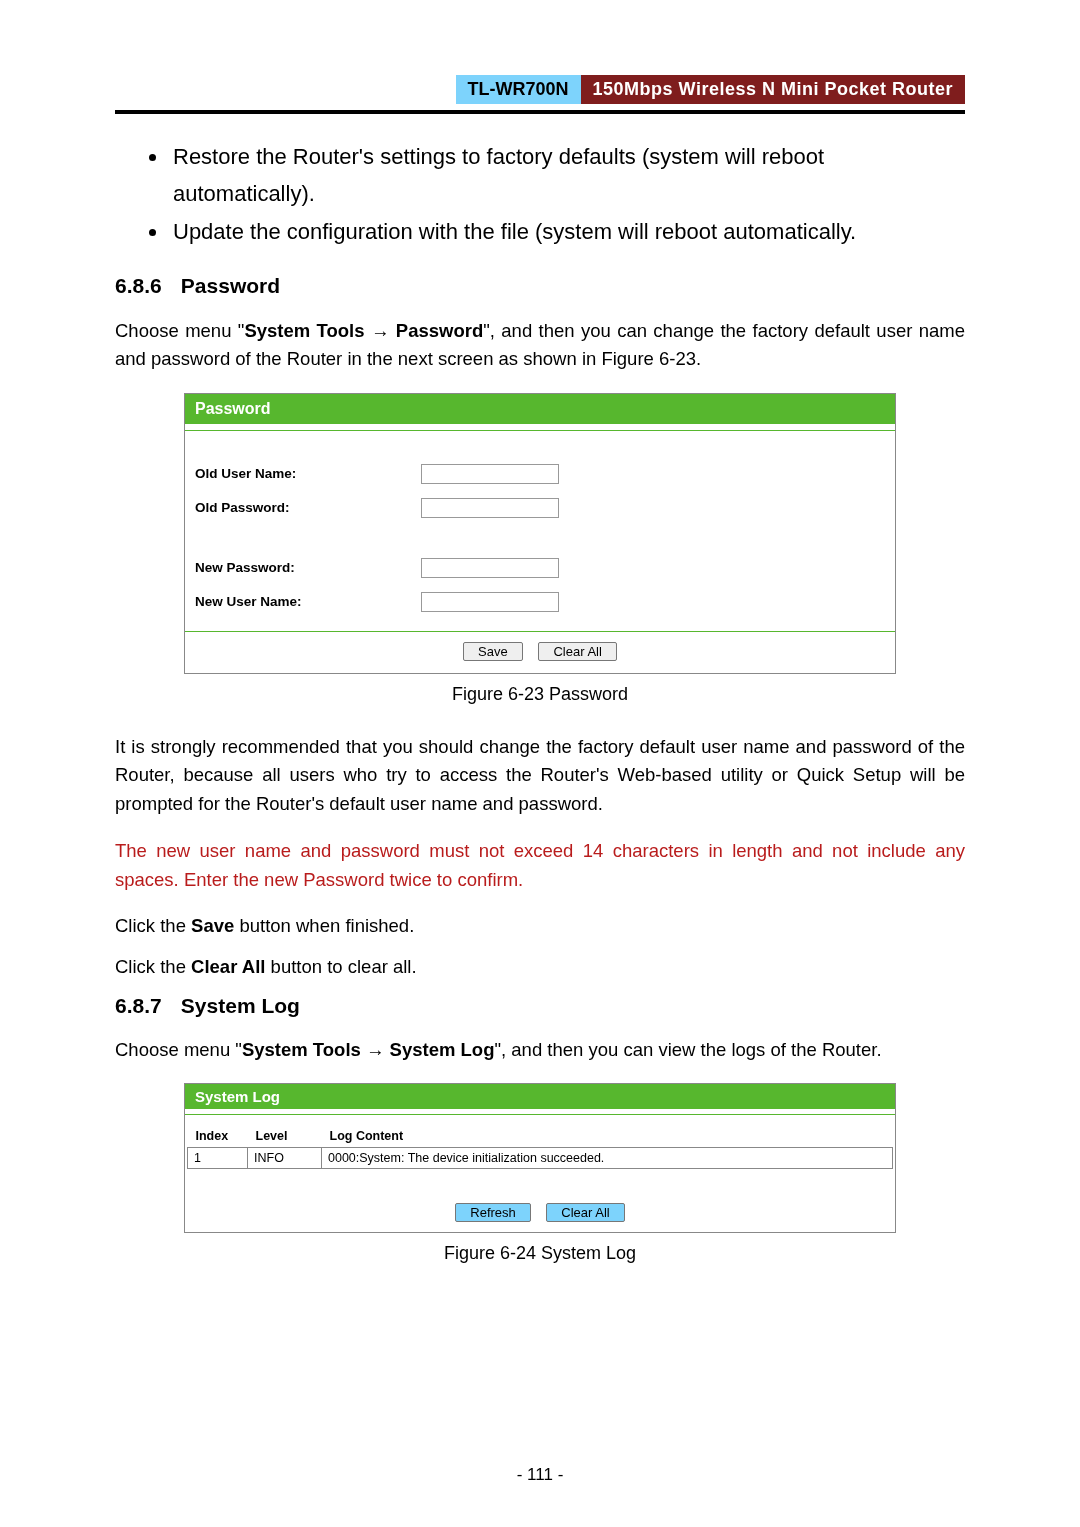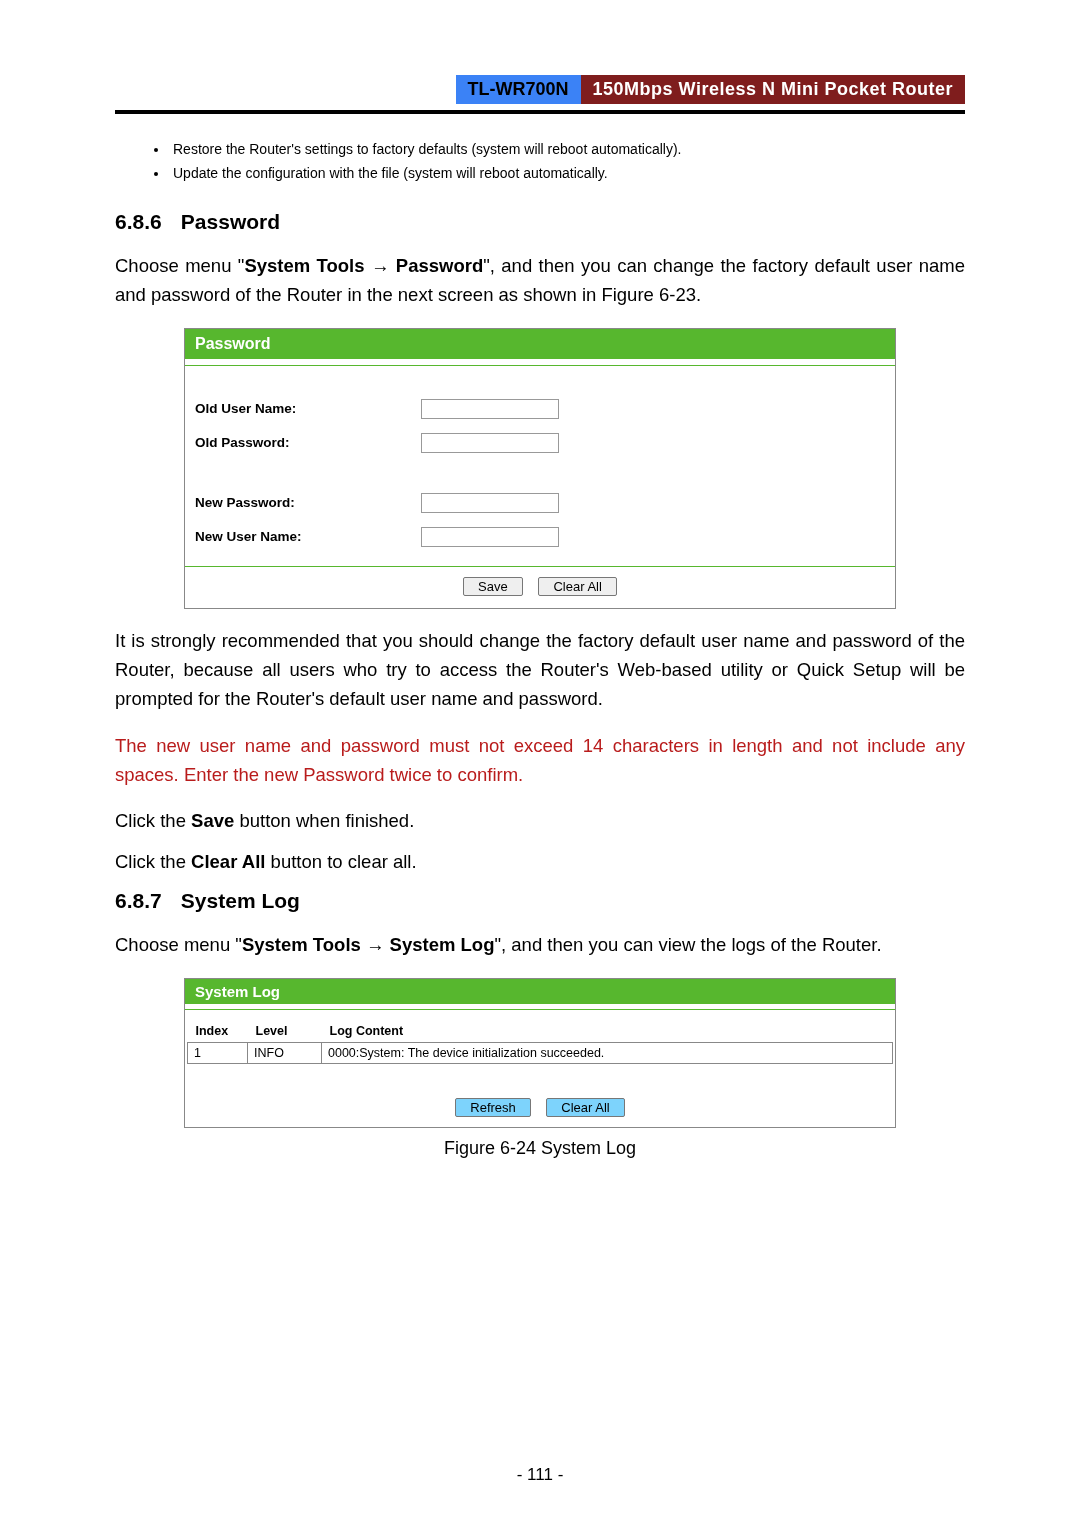--- a/index.html
+++ b/index.html
@@ -21,21 +21,21 @@
     border-bottom: 4px solid #000;
     padding-bottom: 6px;
     margin-bottom: 24px;
   }
   .hdr-row {
     display: flex;
     justify-content: flex-end;
     align-items: stretch;
   }
   .hdr-model {
-    background: #3b82f6;
+    background: #7dd3fc;
     color: #000;
     font-weight: bold;
     font-size: 18px;
     padding: 4px 12px;
     display: flex;
     align-items: center;
   }
   .hdr-desc {
     background: #7f1d1d;
     color: #fff;
@@ -49,21 +49,21 @@
   .body-text {
     font-size: 18.5px;
     line-height: 1.55;
     text-align: justify;
   }
   ul.bullets {
     margin: 0 0 24px 0;
     padding-left: 54px;
   }
   ul.bullets li {
-    font-size: 14px;
+    font-size: 22px;
     line-height: 1.7;
     padding-left: 4px;
   }
   h3.section {
     font-size: 21px;
     font-weight: bold;
     margin: 12px 0 16px 0;
   }
   h3.section .num {
     display: inline-block;
@@ -265,20 +265,21 @@
         <div class="lbl">New User Name:</div>
         <input type="text" style="">
       </div>
     </div>
     <div class="panel-btnrow">
       <button>Save</button>
       <button>Clear All</button>
     </div>
   </div>
 
+  <div class="caption">Figure 6-23    Password</div>
 
   <p class="body-text">It is strongly recommended that you should change the factory default user name and password of the Router, because all users who try to access the Router's Web-based utility or Quick Setup will be prompted for the Router's default user name and password.</p>
 
   <div class="note-body">The new user name and password must not exceed 14 characters in length and not include any spaces. Enter the new Password twice to confirm.</div>
 
   <p class="body-text pre">
     <span>Click the </span><span class="bold" style="font-weight:bold">Save</span><span> button when finished.</span>
   </p>
   <p class="body-text pre">
     <span>Click the </span><span class="bold" style="font-weight:bold">Clear All</span><span> button to clear all.</span>

